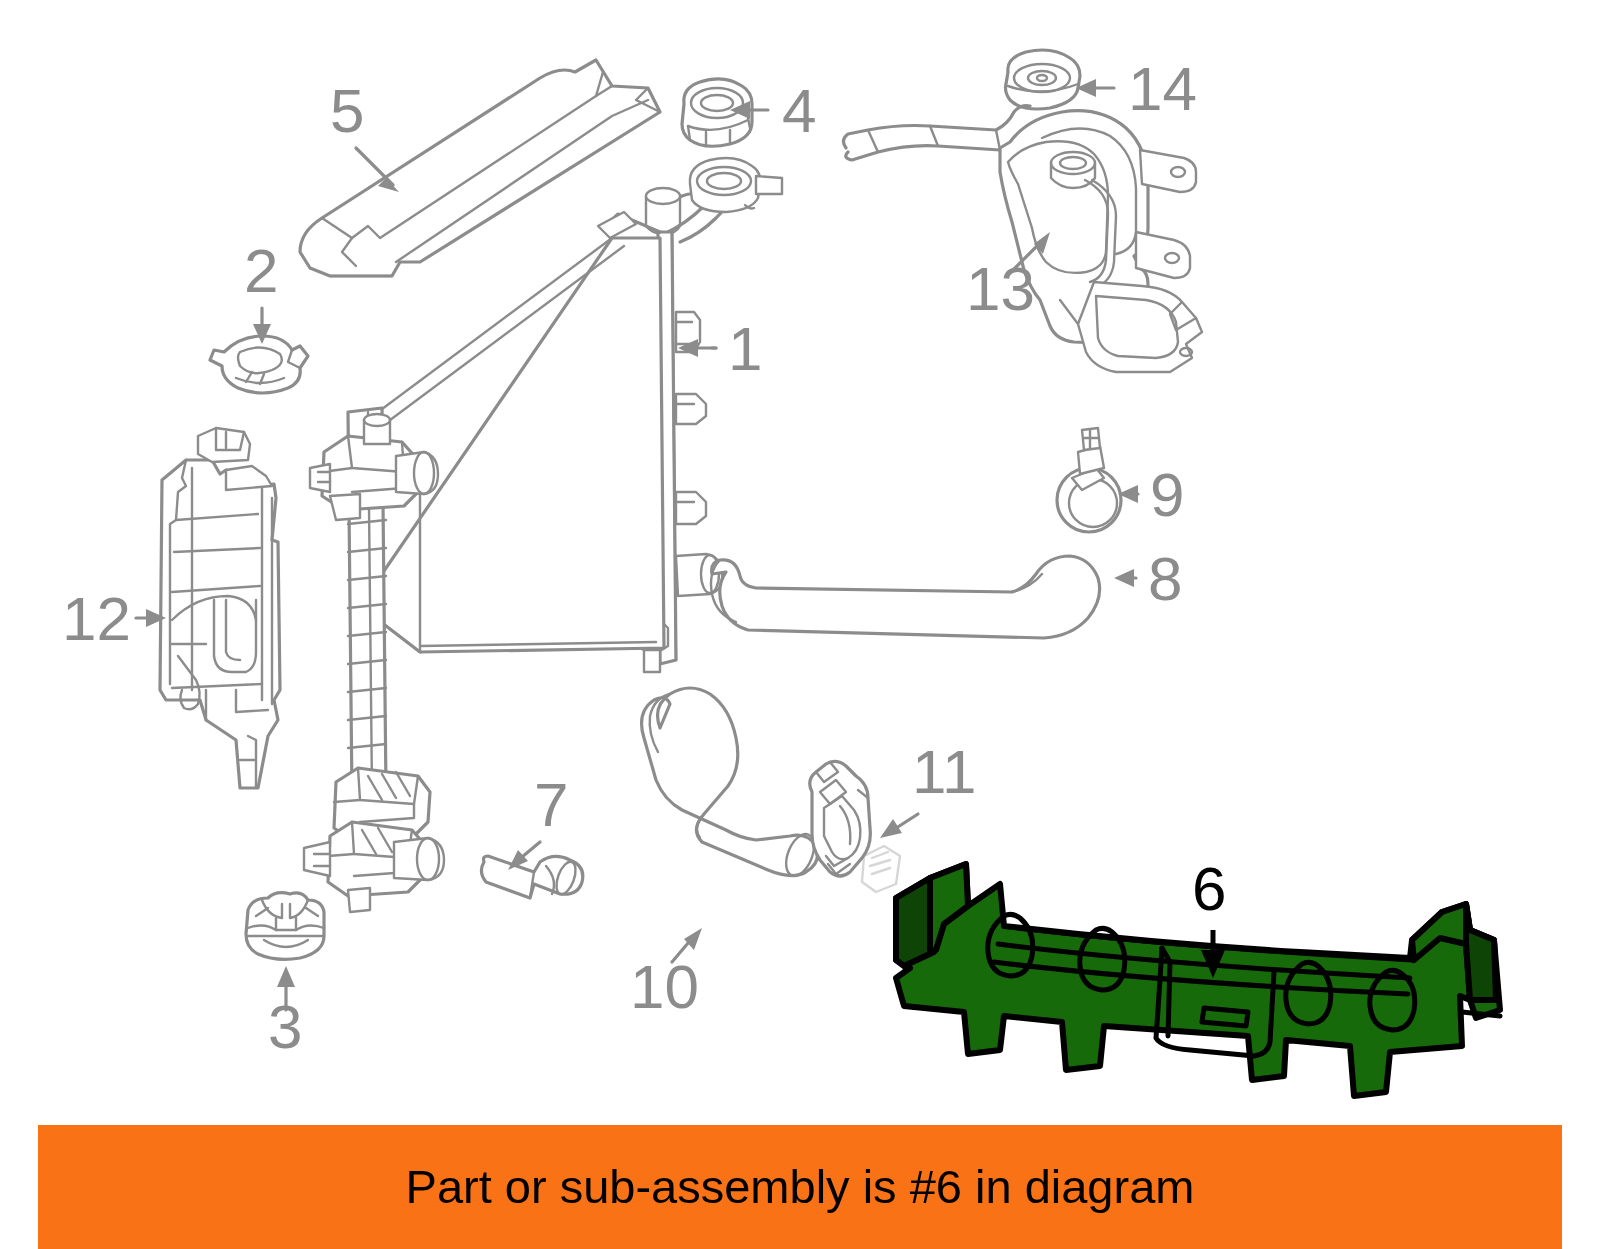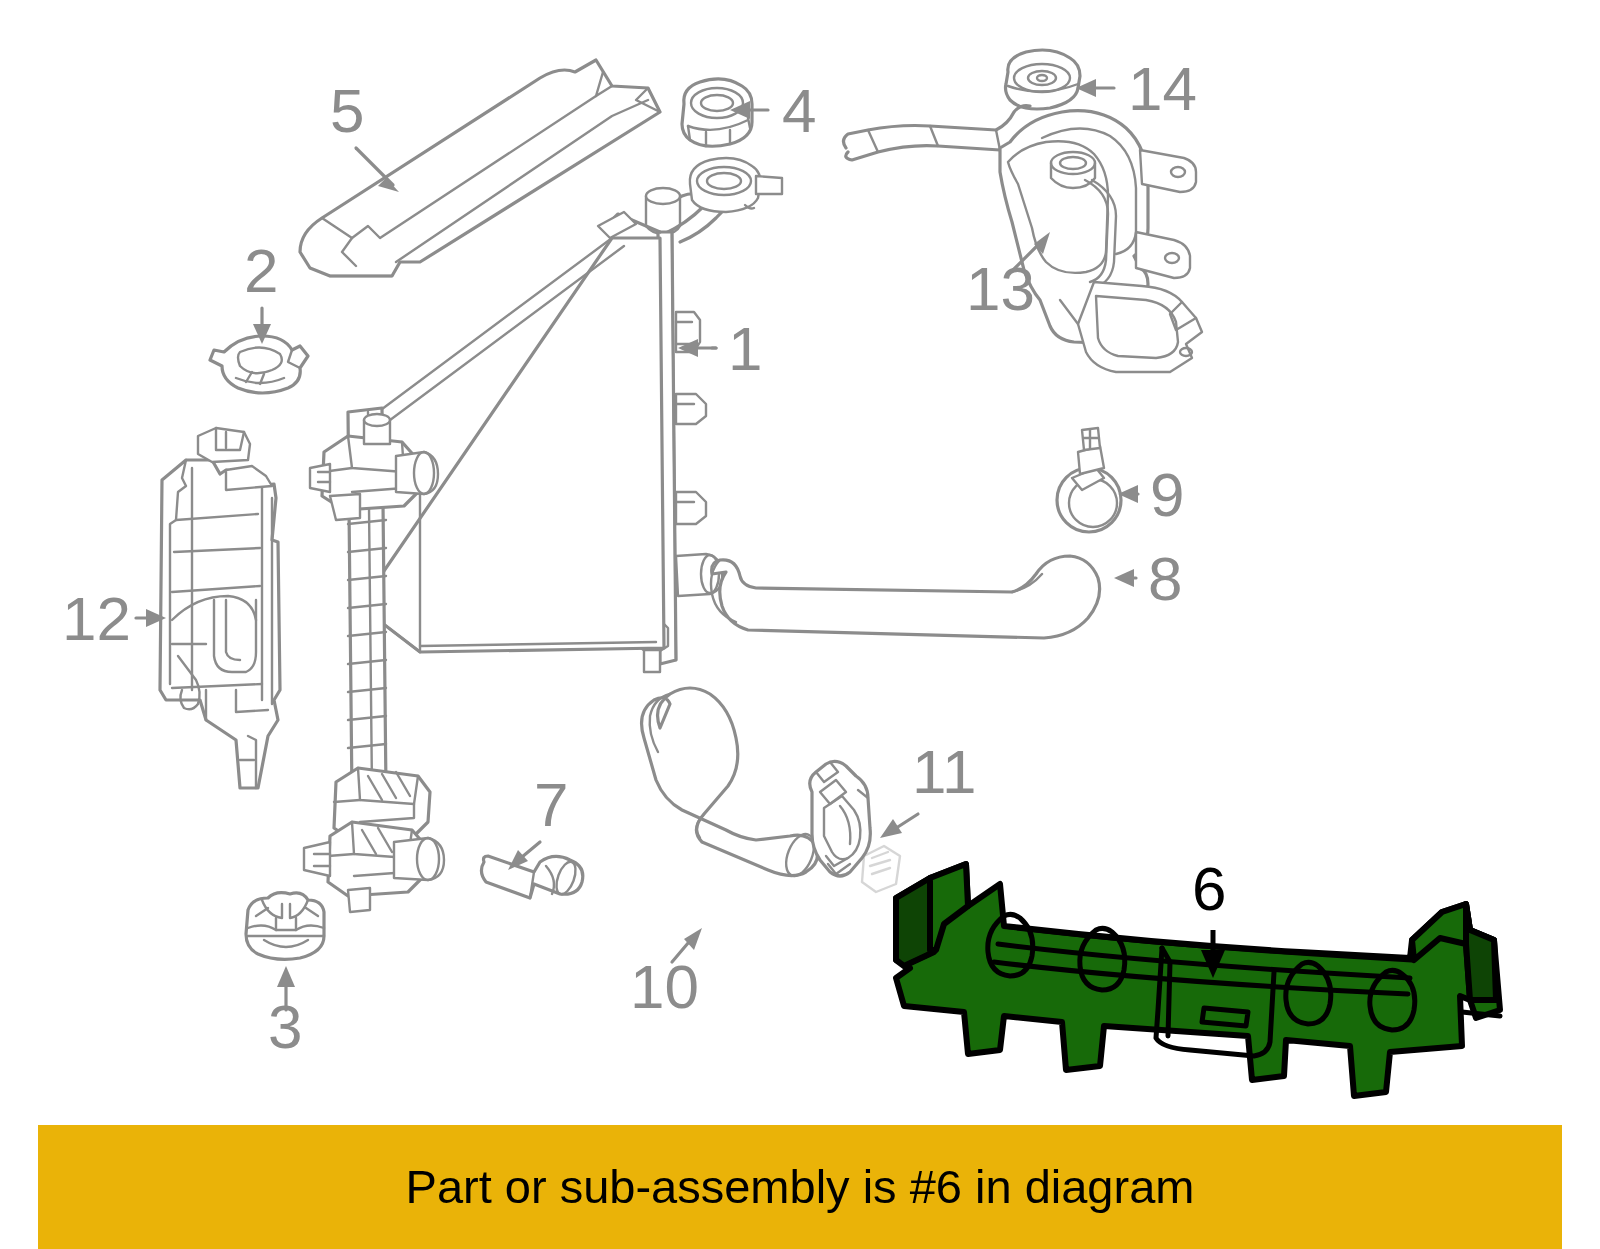--- a/index.html
+++ b/index.html
@@ -9,21 +9,21 @@
     position:relative;
     width:1600px;height:1249px;
     background:#ffffff;
     overflow:hidden;
   }
   #art{position:absolute;left:0;top:0;width:1600px;height:1249px;}
   .banner{
     position:absolute;
     left:38px; top:1125px;
     width:1524px; height:124px;
-    background:#eab308;
+    background:#f97316;
     color:#000000;
     display:flex;flex-direction:column;
     align-items:center;justify-content:center;
     line-height:1.08;
     font-size:47px;
     letter-spacing:0px;
   }
   .banner span{display:block;white-space:nowrap;}
 </style>
 </head>

